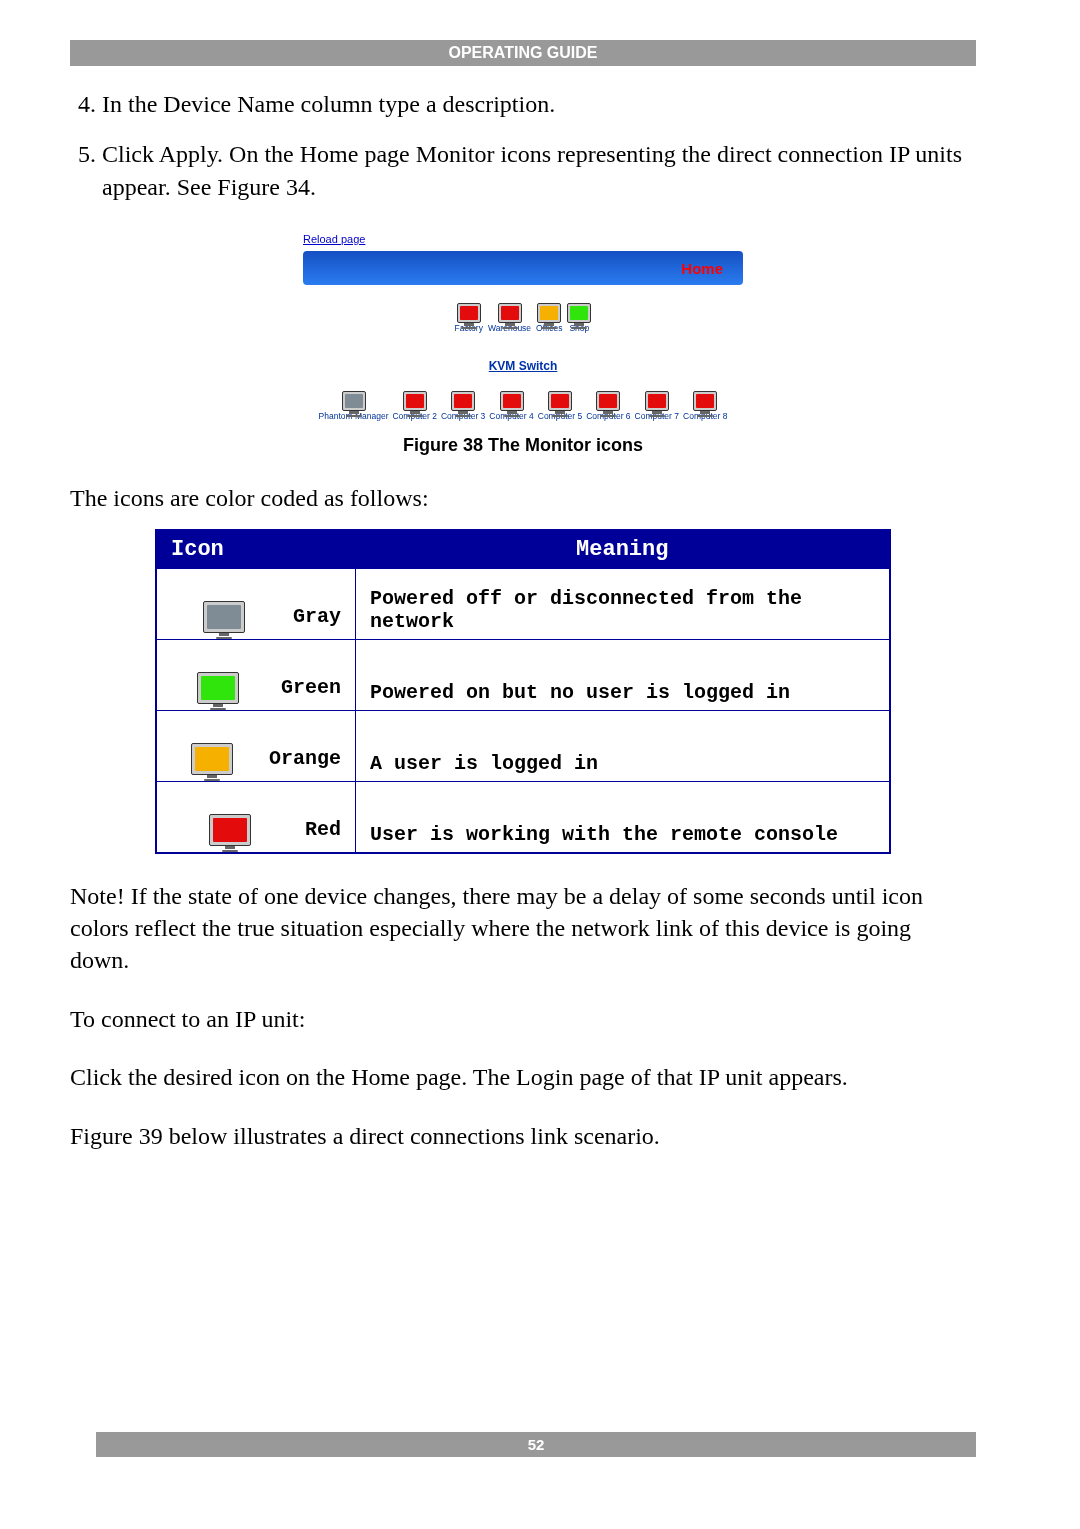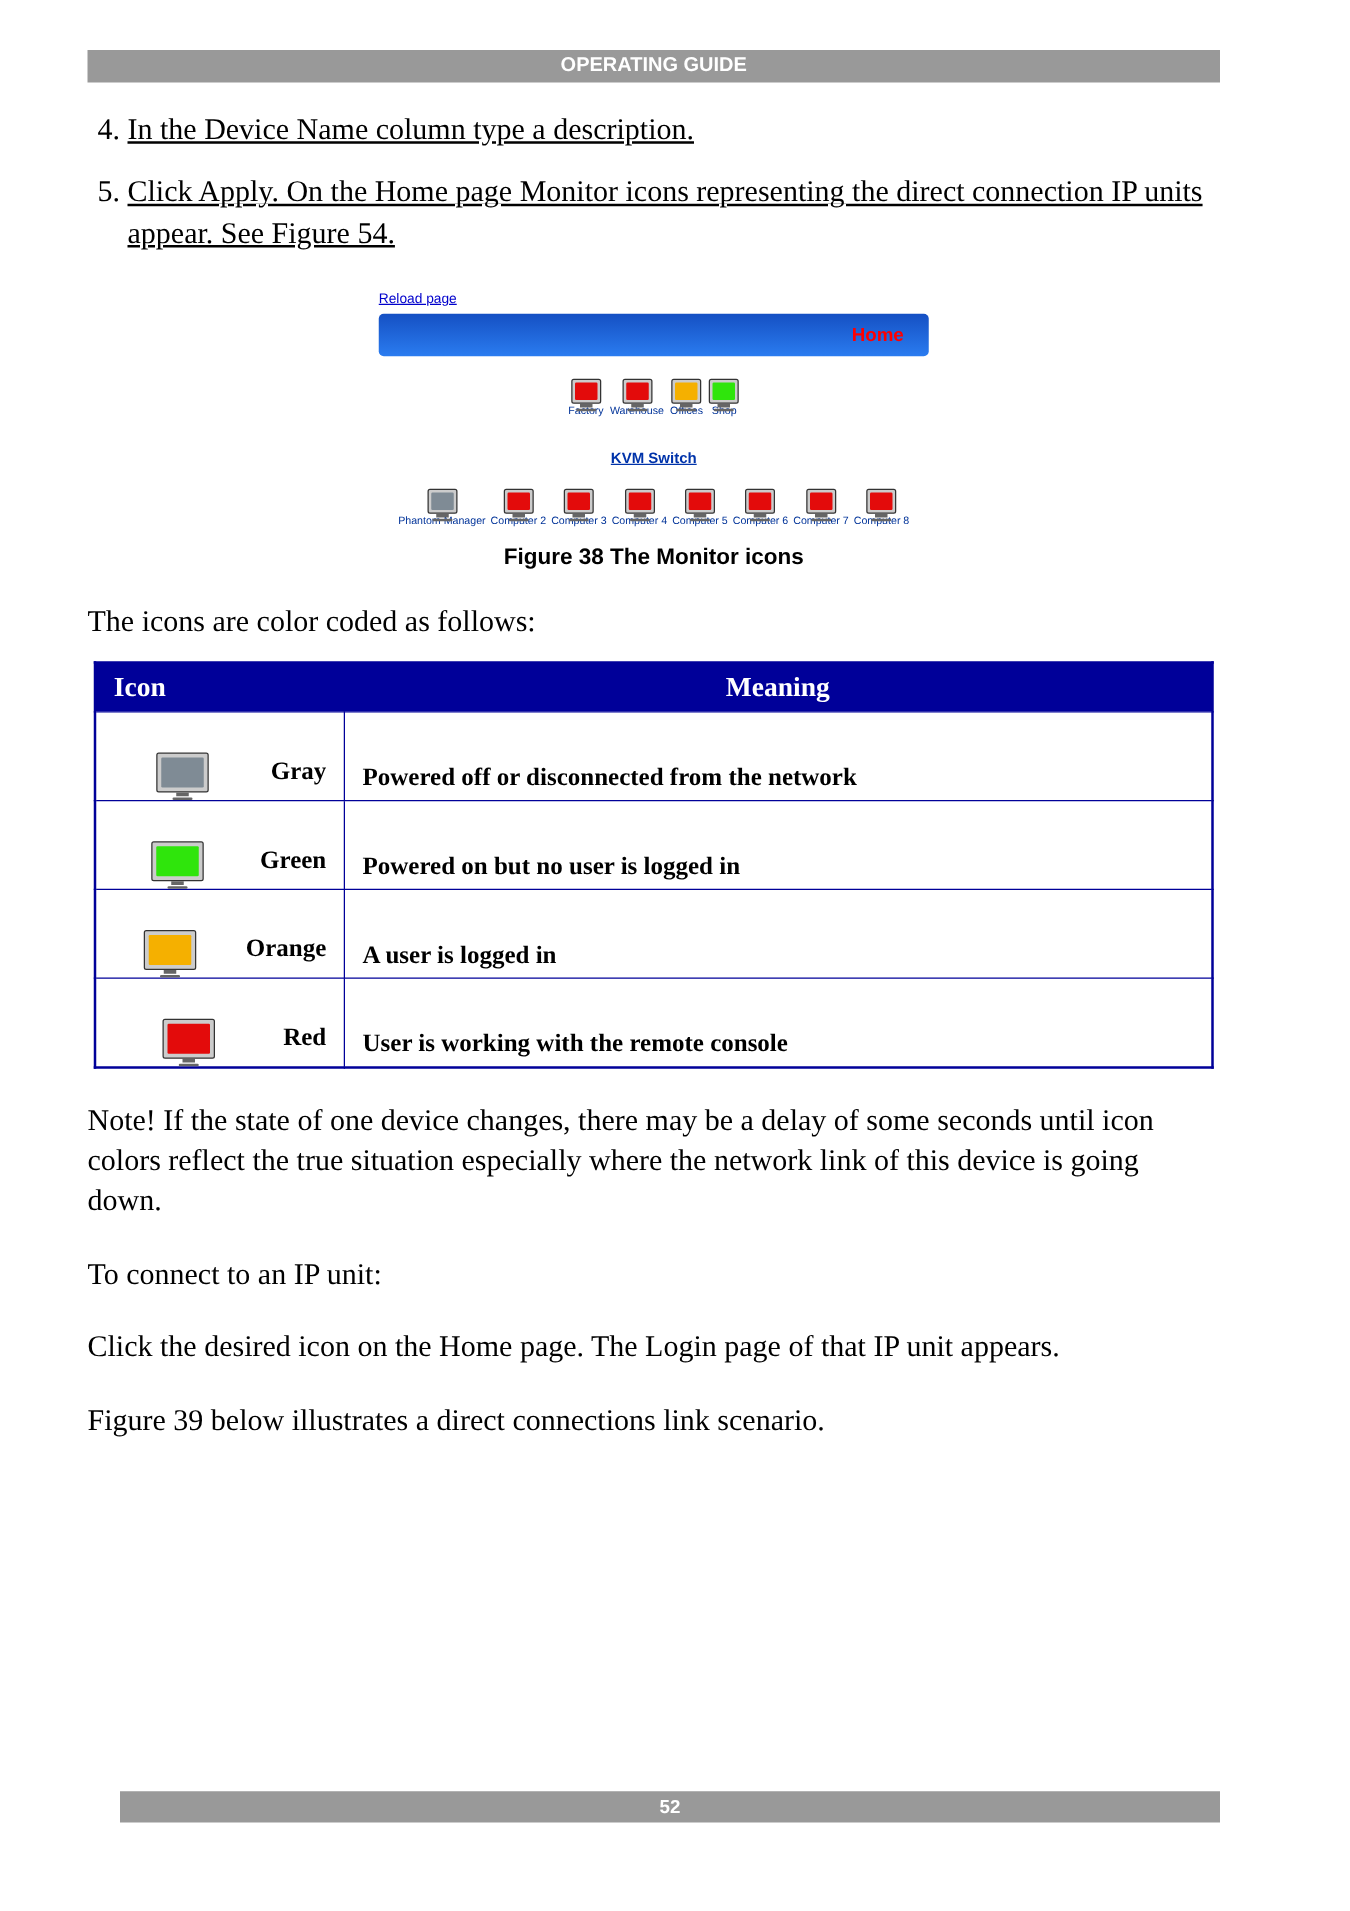--- a/index.html
+++ b/index.html
@@ -28,21 +28,20 @@
   .header-bar { margin-bottom: 22px; }
   .footer-bar { margin-top: 280px; font-size: 15px; margin-left: 26px; }
 
   ol.steps {
     margin: 0 0 10px 0;
     padding-left: 32px;
   }
   ol.steps li {
     margin-bottom: 18px;
     line-height: 1.35;
-    text-decoration: underline;
   }
 
   
   .screenshot {
     width: 440px;
     margin: 0 auto;
     font-family: Arial, Helvetica, sans-serif;
   }
   .reload {
     color: #0000cc;
@@ -129,25 +128,25 @@
   .fig-caption {
     text-align: center;
     font-family: Arial, Helvetica, sans-serif;
     font-weight: bold;
     font-size: 18px;
     margin-top: 14px;
   }
 
   
   .legend {
-    width: 896px;
+    width: 736px;
     border-collapse: collapse;
     border: 2px solid #000099;
     margin: 14px auto 0 auto;
-    font-family: Liberation Serif, serif;
+    font-family: Liberation Mono, monospace;
     font-size: 20px;
     font-weight: bold;
   }
   .legend th {
     background: #000099;
     color: #fff;
     text-align: left;
     padding: 6px 14px;
     font-size: 22px;
   }
@@ -180,21 +179,21 @@
   }
 </style>
 </head>
 <body>
 
 <div class="page">
   <div class="header-bar">OPERATING GUIDE</div>
 
   <ol class="steps" start="4">
     <li>In the Device Name column type a description.</li>
-    <li>Click Apply. On the Home page Monitor icons representing the direct connection IP units appear. See Figure 54.</li>
+    <li>Click Apply. On the Home page Monitor icons representing the direct connection IP units appear. See Figure 34.</li>
   </ol>
 
   <div class="screenshot">
     <span class="reload">Reload page</span>
     <div class="home-bar">
       <span>Home</span>
     </div>
 
     <div id="top-row" class="monitor-row">
         <div class="mon-cell">

